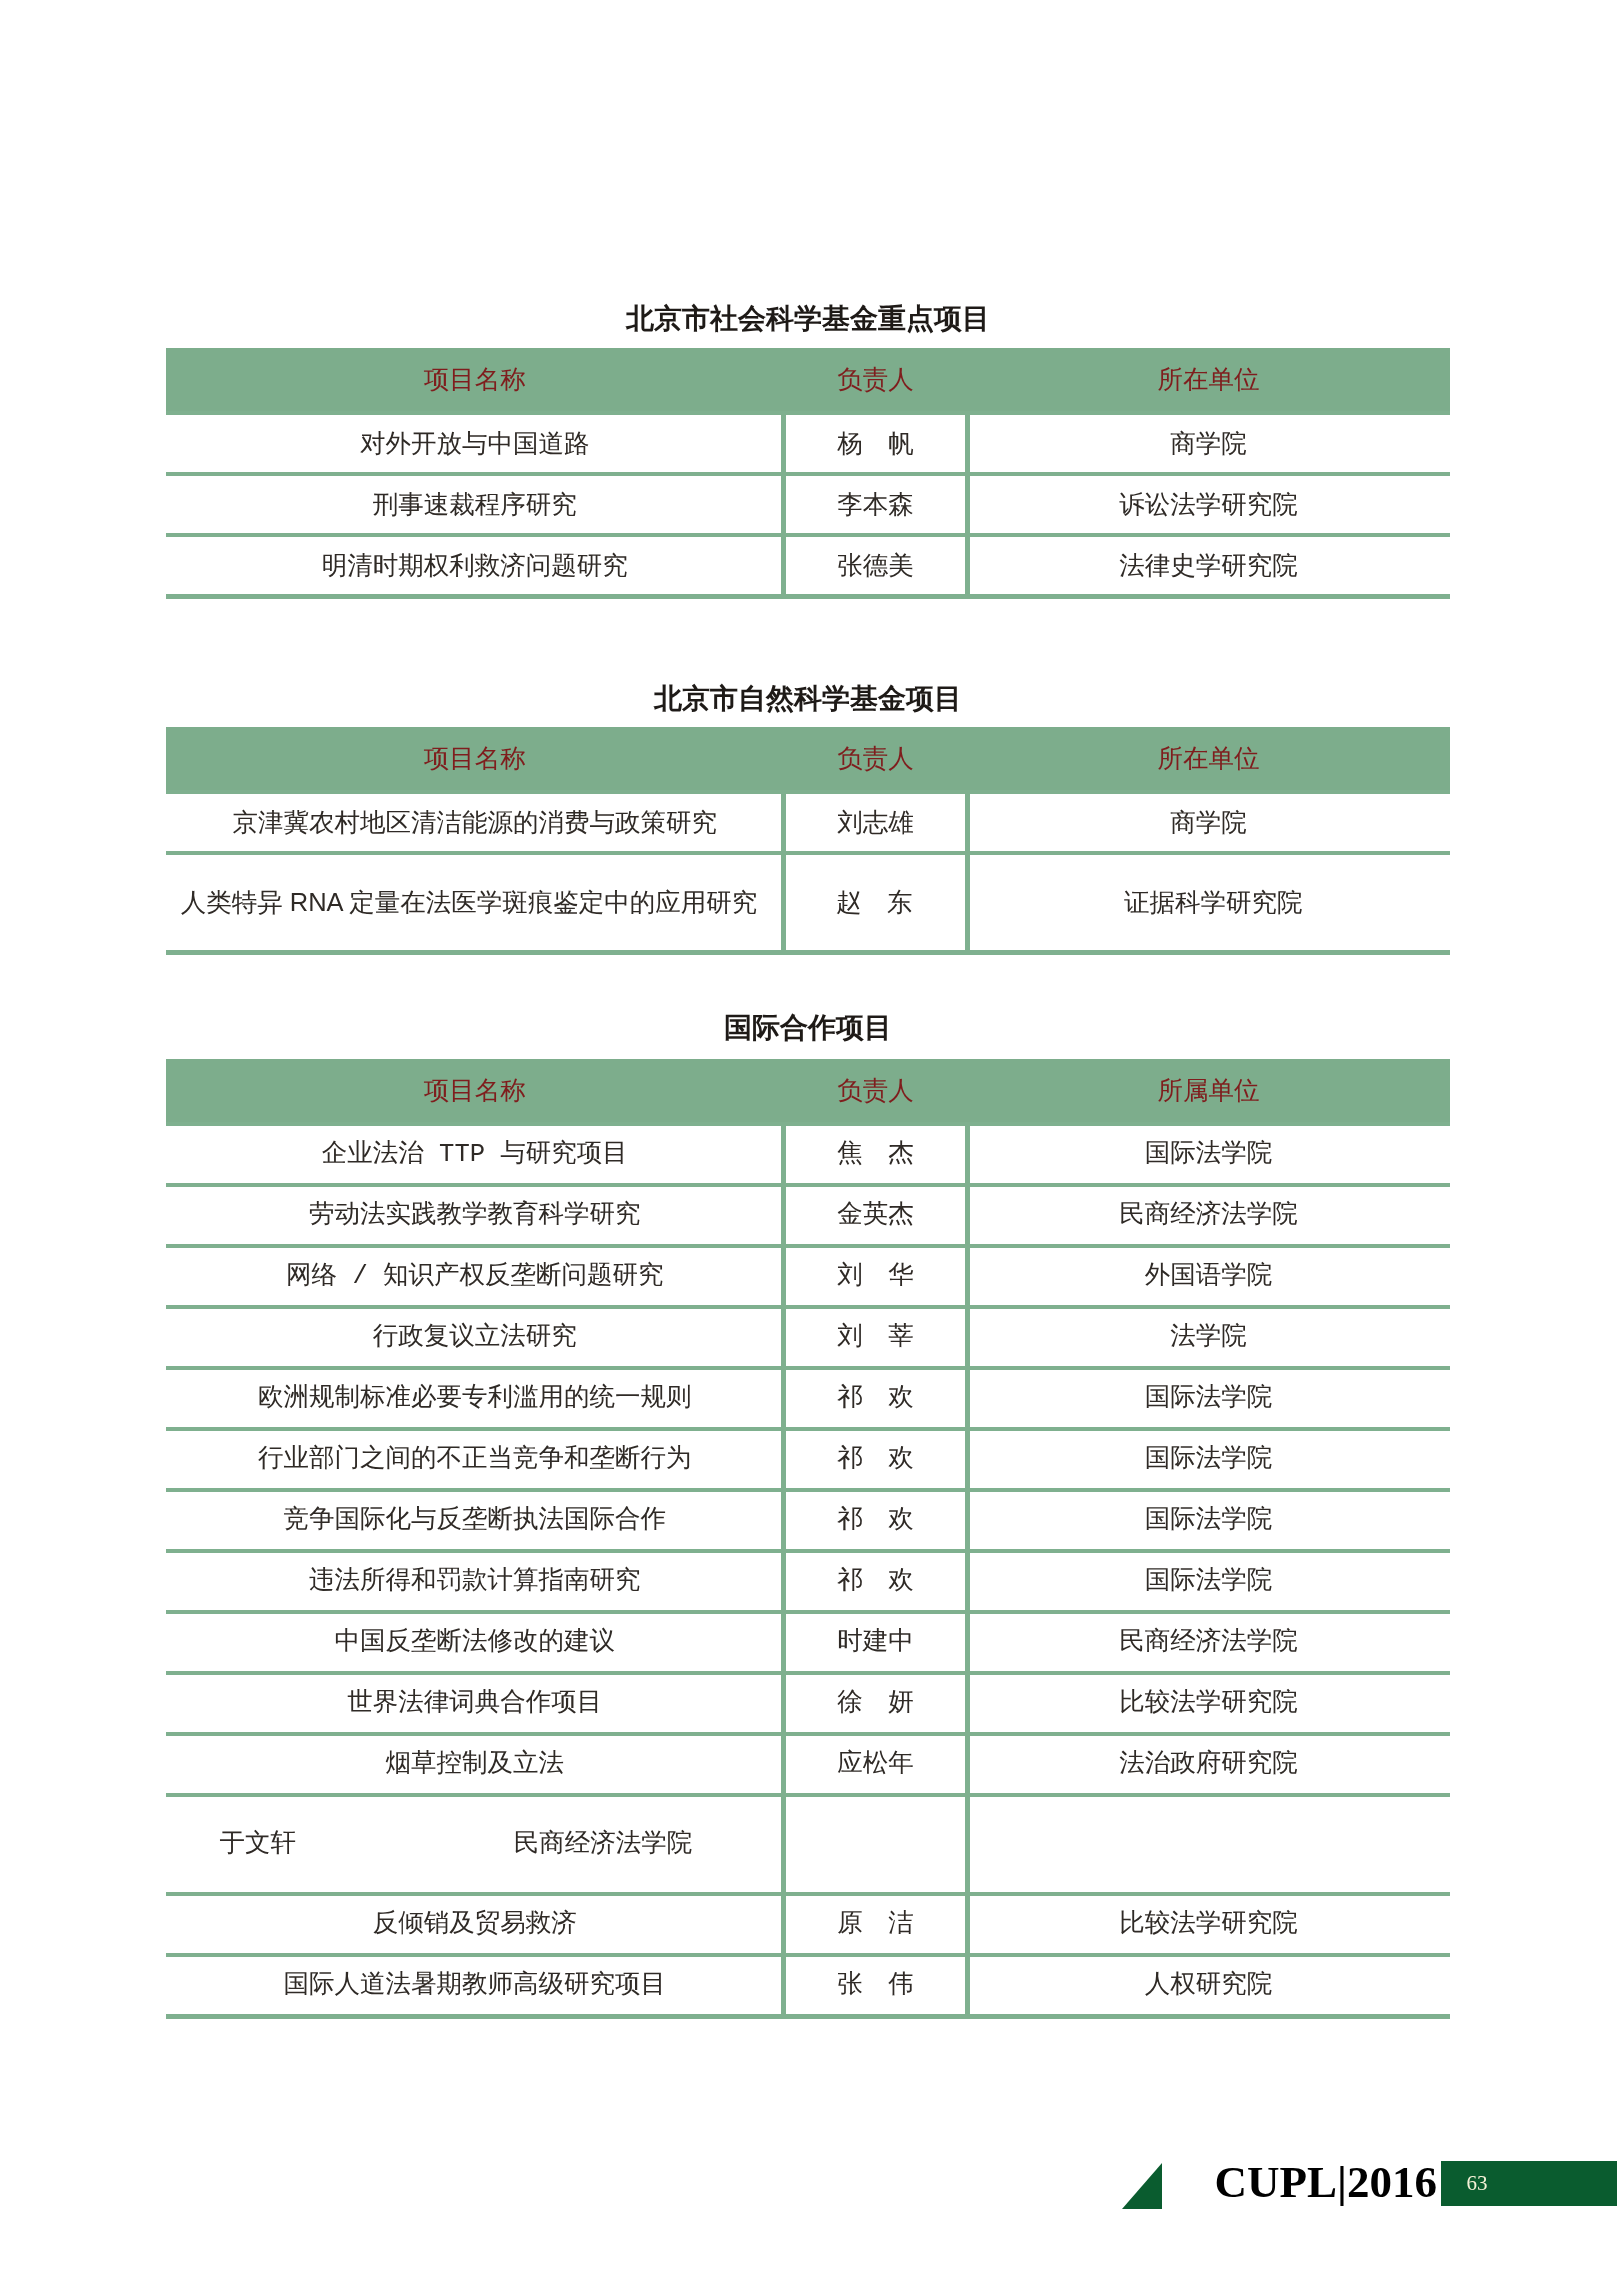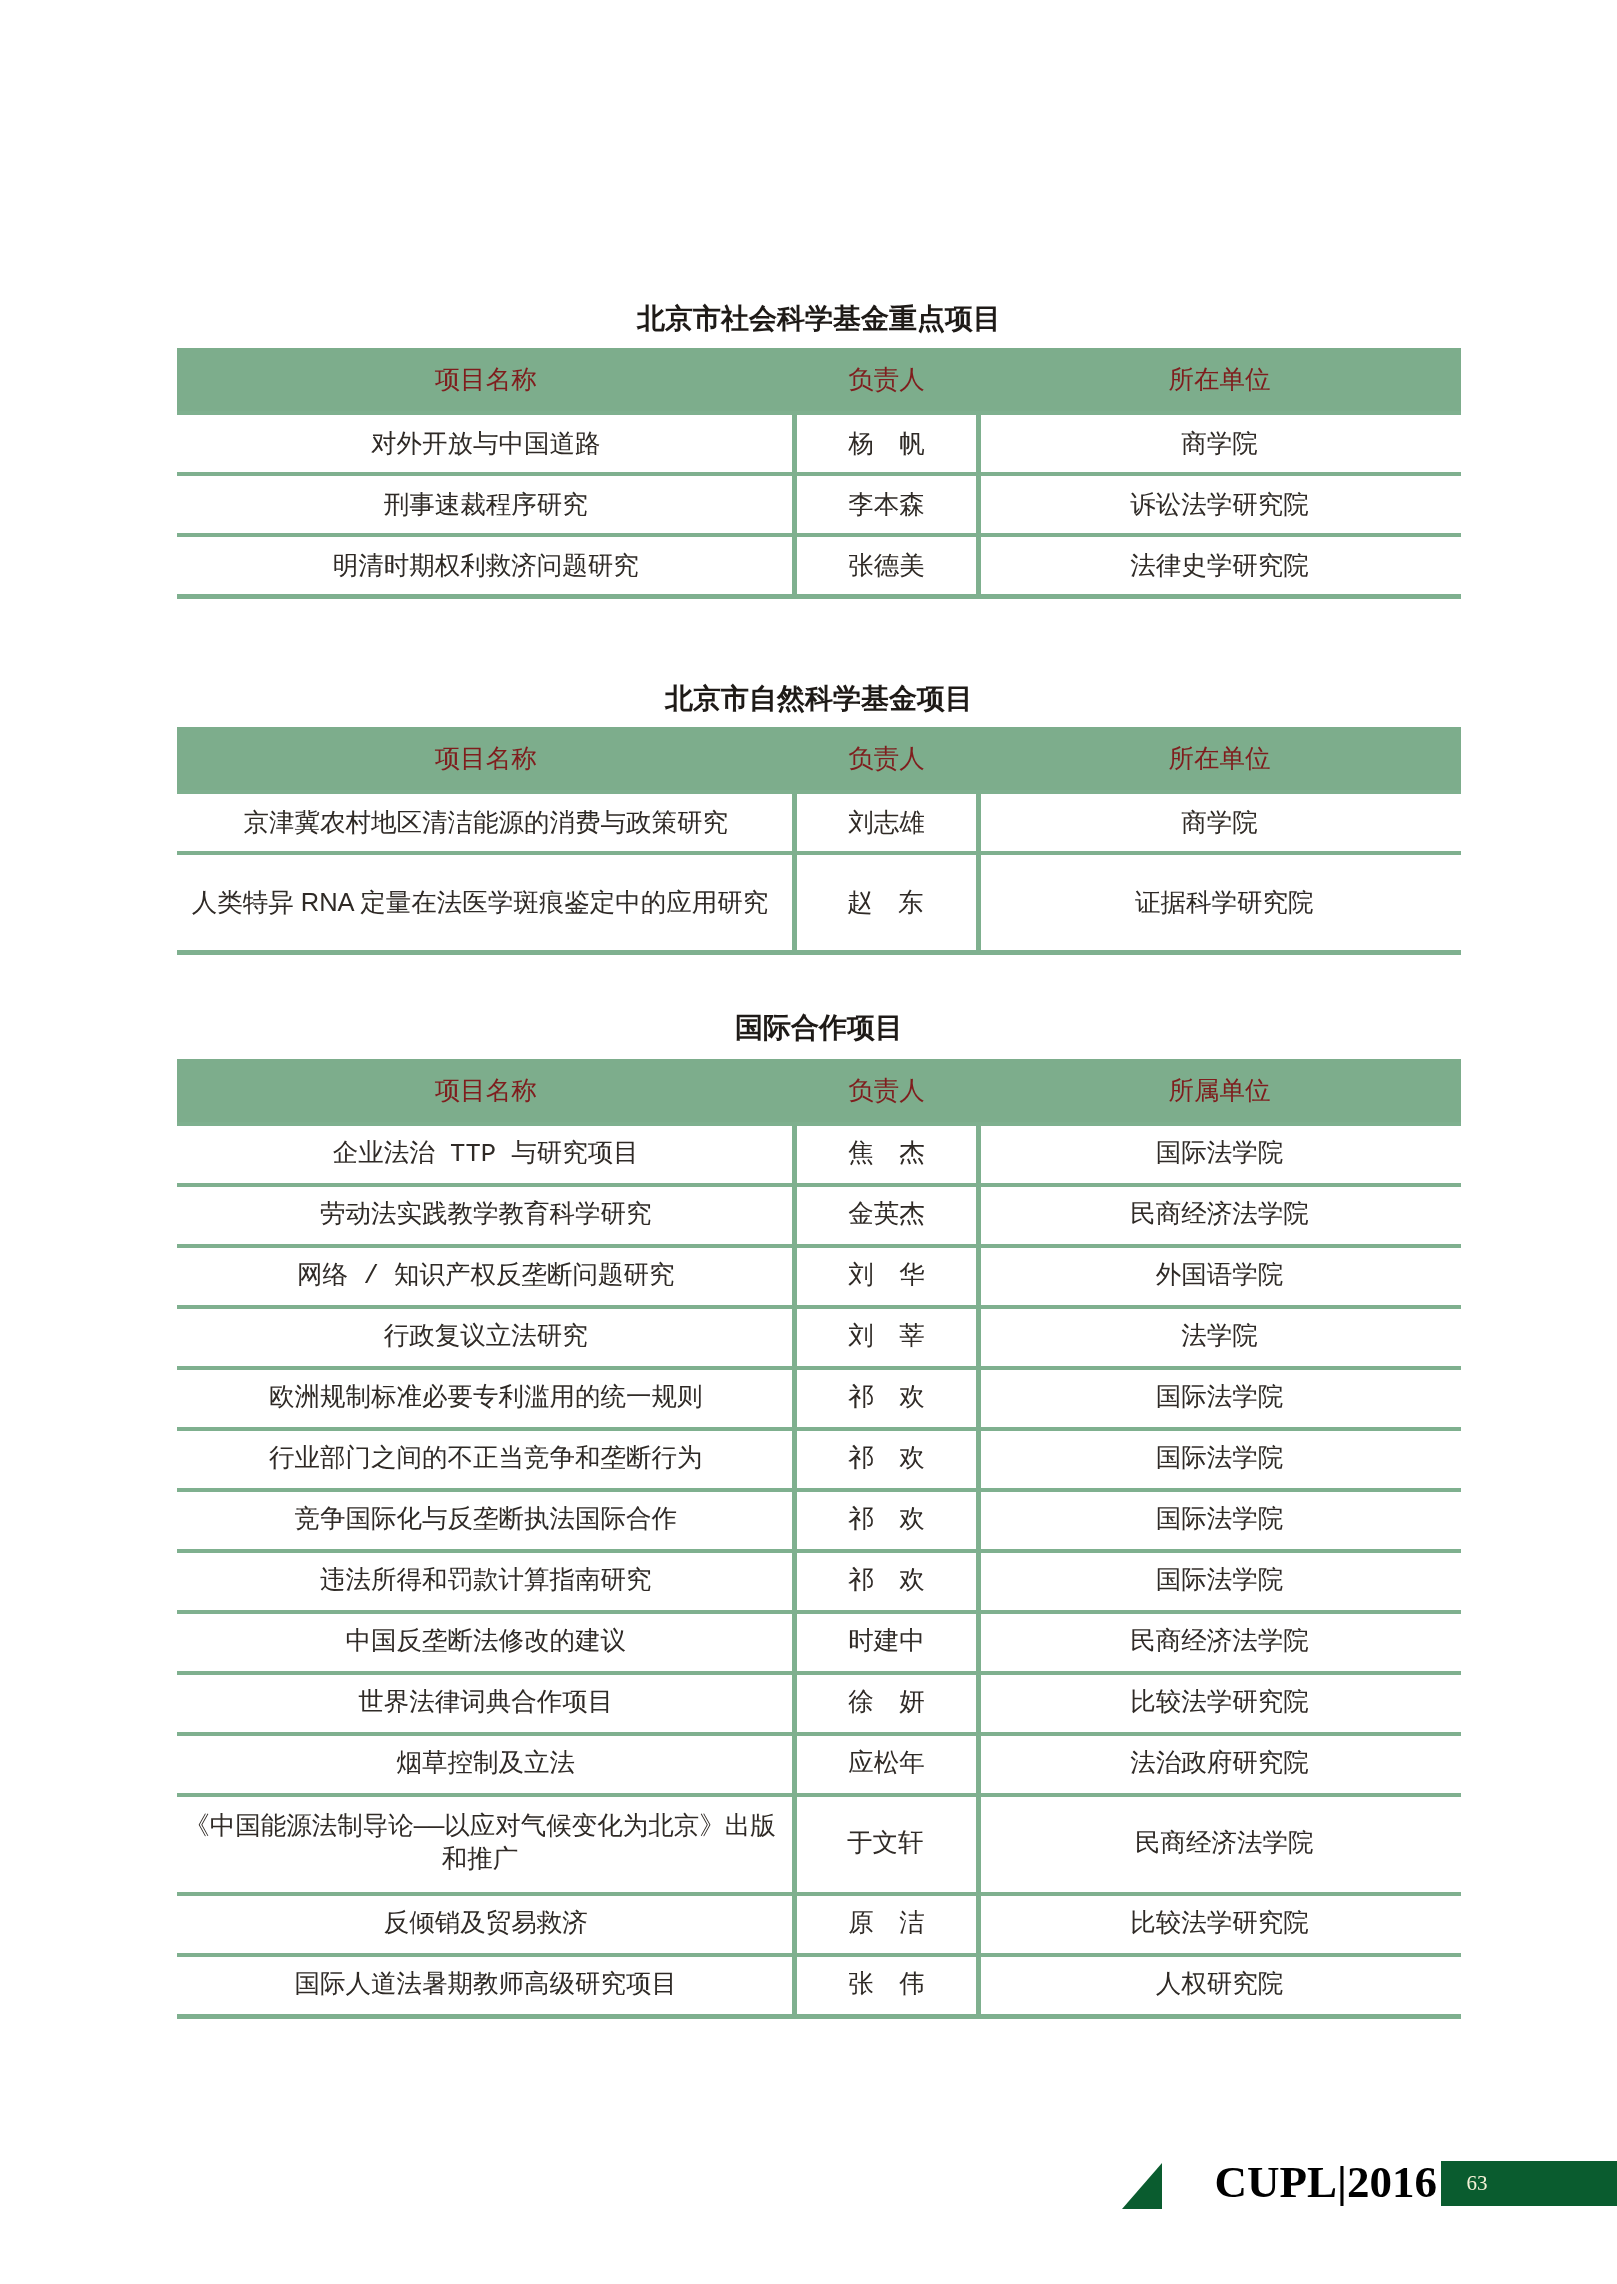--- a/index.html
+++ b/index.html
@@ -15,21 +15,21 @@
     position:relative;
     width:1617px;
     height:2284px;
     background:#ffffff;
     overflow:hidden;
     font-family:"Liberation Sans","DejaVu Sans",sans-serif;
     color:var(--ink);
   }
   .content{
     position:absolute;
-    left:177px;
+    left:166px;
     top:0;
     width:1284px;
   }
   .table-title{
     margin:0 0 10.5px 0;
     text-align:center;
     font-size:28px;
     font-weight:700;
     line-height:36px;
     color:var(--title-ink);
@@ -252,21 +252,20 @@
           <div class="cell col-name cell-name">世界法律词典合作项目</div>
           <div class="cell col-leader cell-leader">徐　妍</div>
           <div class="cell col-unit cell-unit">比较法学研究院</div>
         </div>
             <div class="row">
           <div class="cell col-name cell-name">烟草控制及立法</div>
           <div class="cell col-leader cell-leader">应松年</div>
           <div class="cell col-unit cell-unit">法治政府研究院</div>
         </div>
             <div class="row tall">
-          <div class="cell col-name cell-name">《中国能源法制导论——以应对气候变化为北京》出版和推广</div>
           <div class="cell col-leader cell-leader">于文轩</div>
           <div class="cell col-unit cell-unit">民商经济法学院</div>
         </div>
             <div class="row">
           <div class="cell col-name cell-name">反倾销及贸易救济</div>
           <div class="cell col-leader cell-leader">原　洁</div>
           <div class="cell col-unit cell-unit">比较法学研究院</div>
         </div>
             <div class="row">
           <div class="cell col-name cell-name">国际人道法暑期教师高级研究项目</div>

